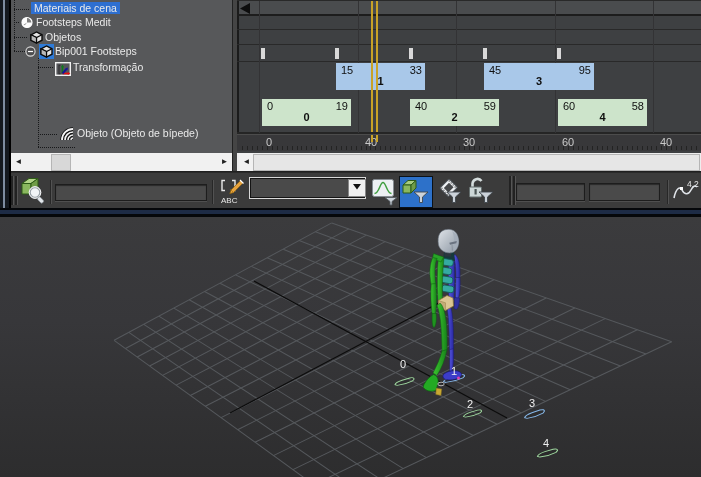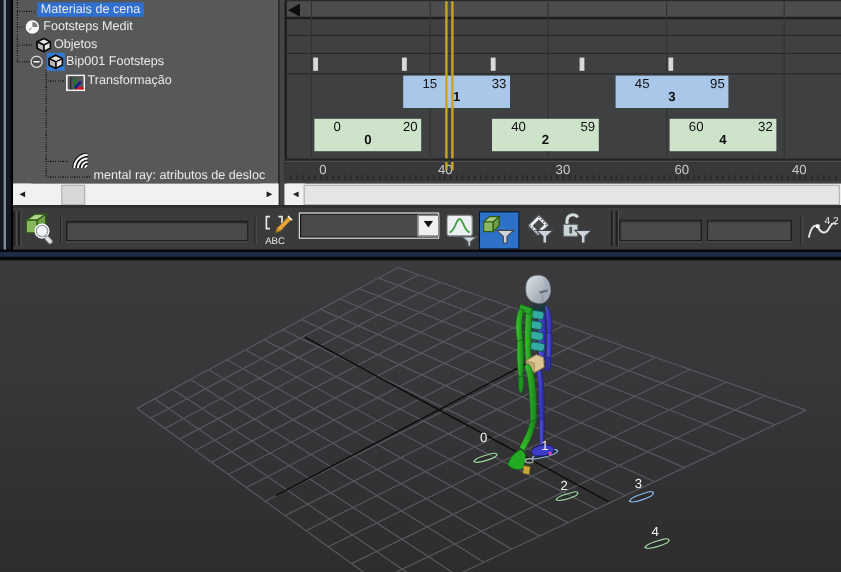--- a/index.html
+++ b/index.html
@@ -24,21 +24,21 @@
 #vsep{position:absolute;left:232px;top:0;width:5px;height:171px;background:#454545;
 border-left:1px solid #212121;border-right:1px solid #1c1c1c;}
 
 #sheet{position:absolute;left:237px;top:0;width:464px;height:153px;background:#3e4042;overflow:hidden;}
 .hline{position:absolute;left:0;width:464px;height:1px;background:#292929;}
 .vgrid{position:absolute;top:1px;width:1px;height:132px;background:#333335;}
 .key{position:absolute;top:48px;width:4px;height:11px;background:#d9d9d9;}
 .blk{position:absolute;height:27px;font-size:11px;color:#101010;}
 .blue{background:#a9c8e9;}
 .green{background:#cde4cb;}
-.blk .fl{position:absolute;left:16px;top:1px;}
+.blk .fl{position:absolute;left:5px;top:1px;}
 .blk .fr{position:absolute;right:3px;top:1px;}
 .blk .num{position:absolute;left:0;right:0;top:12px;text-align:center;font-weight:bold;}
 #ruler{position:absolute;left:0;top:134px;width:464px;height:16px;background:#38383a;
 border-top:1px solid #4c4c4c;color:#c9c9c9;font-size:11px;}
 .rlab{position:absolute;top:1px;}
 .tick{position:absolute;bottom:1px;width:1px;height:4px;background:#232323;}
 .yline{position:absolute;width:2px;background:#c9a227;}
 
 #toolbar{position:absolute;left:11px;top:172px;width:690px;height:36px;background:#3b3b3b;
 border-top:1px solid #2a2a2a;}
@@ -67,21 +67,21 @@
 <div class="hdot" style="left:3px;top:51px;width:12px;"></div>
 <div class="vdot" style="left:27px;top:58px;height:90px;"></div>
 <div class="hdot" style="left:27px;top:67px;width:16px;"></div>
 <div class="hdot" style="left:27px;top:134px;width:20px;"></div>
 <div class="hdot" style="left:27px;top:147px;width:38px;"></div>
 <div class="trow" style="left:20px;top:2px;"><span class="sel">Materiais de cena</span></div>
 <div class="trow" style="left:25px;top:16px;">Footsteps Medit</div>
 <div class="trow" style="left:34px;top:31px;">Objetos</div>
 <div class="trow" style="left:44px;top:45px;">Bip001 Footsteps</div>
 <div class="trow" style="left:62px;top:61px;">Transformação</div>
-<div class="trow" style="left:67px;top:140px;">mental ray: atributos de desloc</div>
+<div class="trow" style="left:66px;top:127px;">Objeto (Objeto de bípede)</div>
 <svg class="abs" style="left:9px;top:16px" width="14" height="14">
 <circle cx="7" cy="6.5" r="5" fill="#fdfdfd"></circle>
 <path d="M7 1.5 A5 5 0 0 1 12 6.5 L7 6.5 Z" fill="#7e7e7e"></path>
 <path d="M7 6.5 A5 5 0 0 1 2.6 9.5 L7 6.5 Z" fill="#8a8a8a"></path>
 <circle cx="7" cy="6.5" r="5" fill="none" stroke="#fff" stroke-width="1.2"></circle>
 </svg>
 <svg class="abs" style="left:18px;top:30px" width="15" height="15">
 <path d="M2 4.8 L7.5 2 L13 4.8 L13 10.2 L7.5 13 L2 10.2 Z" fill="#e4e4e4" stroke="#0a0a0a" stroke-width="1.4"></path>
 <path d="M2 4.8 L7.5 7.5 L13 4.8" stroke="#0a0a0a" stroke-width="1.2" fill="none"></path>
 <path d="M7.5 7.5 L7.5 13" stroke="#0a0a0a" stroke-width="1.2" fill="none"></path>
@@ -142,38 +142,38 @@
 <div class="key" style="left:24px;"></div>
 <div class="key" style="left:98px;"></div>
 <div class="key" style="left:172px;"></div>
 <div class="key" style="left:246px;"></div>
 <div class="key" style="left:320px;"></div>
 <div class="blk blue" style="left:99px;top:63px;width:89px;">
           <span class="fl">15</span>
           <span class="fr">33</span>
           <span class="num">1</span>
         </div>
-<div class="blk blue" style="left:247px;top:63px;width:94px;margin-left:29px;">
+<div class="blk blue" style="left:247px;top:63px;width:110px;">
           <span class="fl">45</span>
           <span class="fr">95</span>
           <span class="num">3</span>
         </div>
 <div class="blk green" style="left:25px;top:99px;width:89px;">
           <span class="fl">0</span>
-          <span class="fr">20</span>
+          <span class="fr">19</span>
           <span class="num">0</span>
         </div>
 <div class="blk green" style="left:173px;top:99px;width:89px;">
           <span class="fl">40</span>
           <span class="fr">59</span>
           <span class="num">2</span>
         </div>
 <div class="blk green" style="left:321px;top:99px;width:89px;">
           <span class="fl">60</span>
-          <span class="fr">32</span>
+          <span class="fr">58</span>
           <span class="num">4</span>
         </div>
 <div id="ruler">
           <span class="rlab" style="left:29px;">0</span>
           <span class="rlab" style="left:128px;">40</span>
           <span class="rlab" style="left:226px;">30</span>
           <span class="rlab" style="left:325px;">60</span>
           <span class="rlab" style="left:423px;">40</span>
           <div class="tick" style="left:5px;"></div>
           <div class="tick" style="left:10px;"></div>

